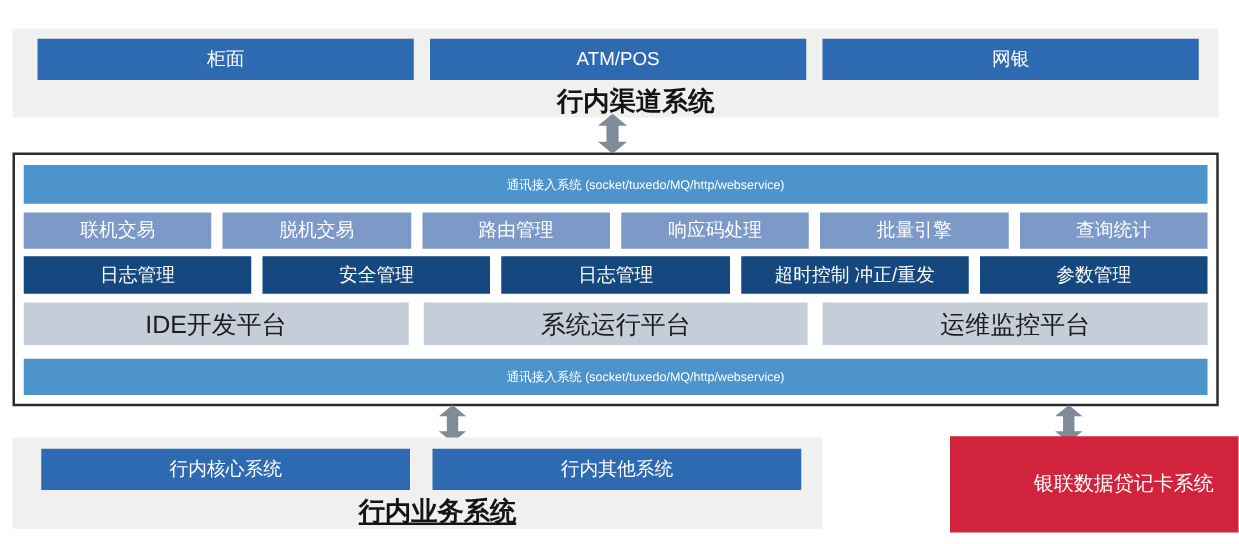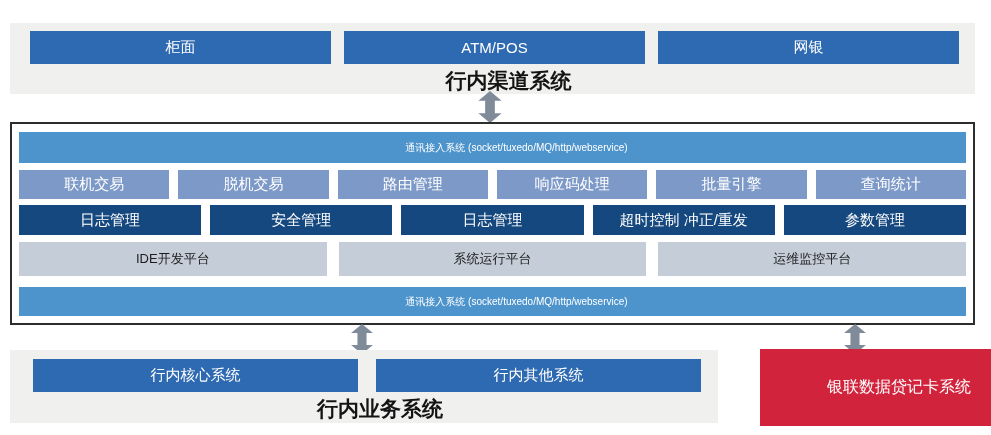--- a/index.html
+++ b/index.html
@@ -9,21 +9,21 @@
     height: 435px;
     background: #ffffff;
     font-family: "Liberation Sans", "DejaVu Sans", sans-serif;
     overflow: hidden;
   }
   .gray-section {
     position: absolute;
     background: var(--section-bg);
   }
   .channels { left: 10px; top: 23px; width: 965px; height: 71px; }
-  .business { left: 10px; top: 350px; width: 708px; height: 73px; }
+  .business { left: 10px; top: 350px; width: 648px; height: 73px; }
 
   .btn-row {
     position: absolute;
     display: flex;
   }
   .channels .btn-row { left: 20px; right: 16px; top: 8px; height: 33px; gap: 13px; }
   .business .btn-row { left: 23px; right: 17px; top: 9px; height: 33px; gap: 18px; }
 
   .btn {
     flex: 1 1 0;
@@ -41,21 +41,21 @@
   .section-label {
     position: absolute;
     left: 0; width: 100%;
     text-align: center;
     font-size: 21px;
     font-weight: bold;
     color: #141414;
     margin-left: 16px;
   }
   .channels .section-label { top: 44px; }
-  .business .section-label { top: 45px; }
+  .business .section-label { top: 45px; text-decoration: underline; }
 
   .middle-box {
     position: absolute;
     left: 10px; top: 122px;
     width: 965px; height: 203px;
     box-sizing: border-box;
     border: 2px solid var(--border-dark);
     background: #ffffff;
     padding: 8px 7px 7px 7px;
     display: flex;
@@ -72,21 +72,21 @@
     white-space: nowrap;
     padding-left: 48px;
   }
   .comm-bar.bottom { flex-basis: 29px; }
   .mid-row { display: flex; gap: 9px; }
   .row-features { margin-top: 7px; flex: 0 0 29px; }
   .row-management { margin-top: 6px; flex: 0 0 30px; }
   .row-platforms { margin-top: 7px; margin-bottom: 11px; flex: 0 0 34px; gap: 12px; }
   .btn.feature { background: var(--soft-blue); }
   .btn.mgmt { background: var(--navy); }
-  .btn.platform { background: var(--platform-gray); color: #1c1c1c; font-size: 13px; }
+  .btn.platform { background: var(--platform-gray); color: #1c1c1c; font-size: 20px; }
 
   .external-box {
     position: absolute;
     left: 760px; top: 349px;
     width: 278px; height: 77px;
     background: var(--red);
     color: #ffffff;
     font-size: 16px;
     display: flex;
     align-items: center;

